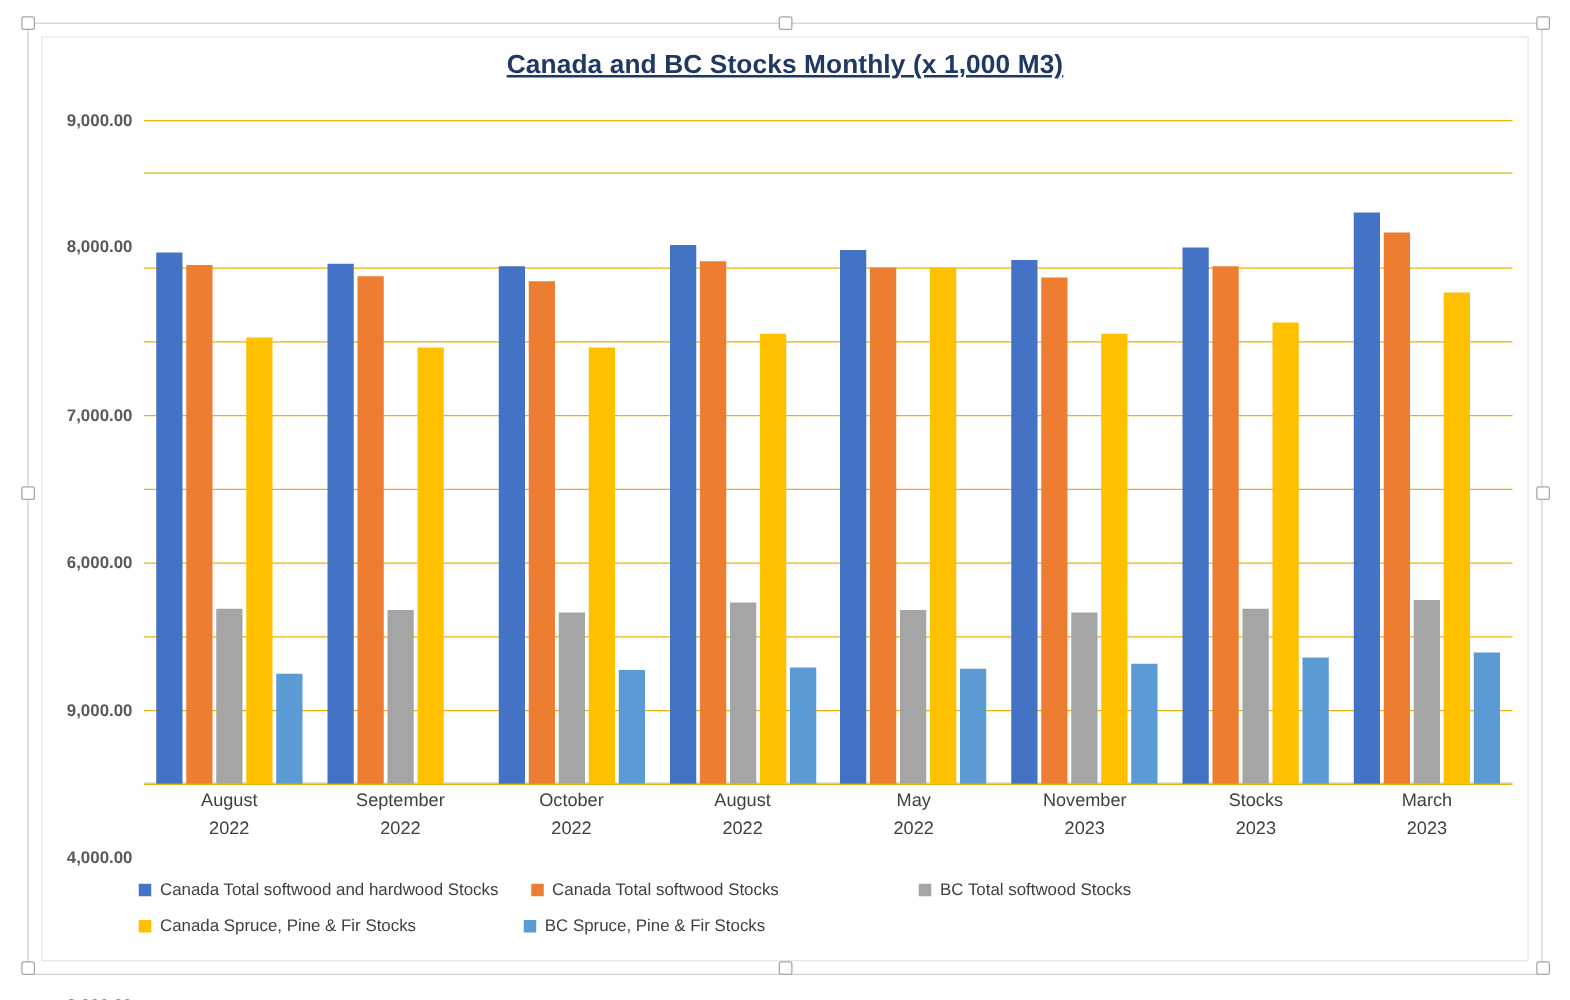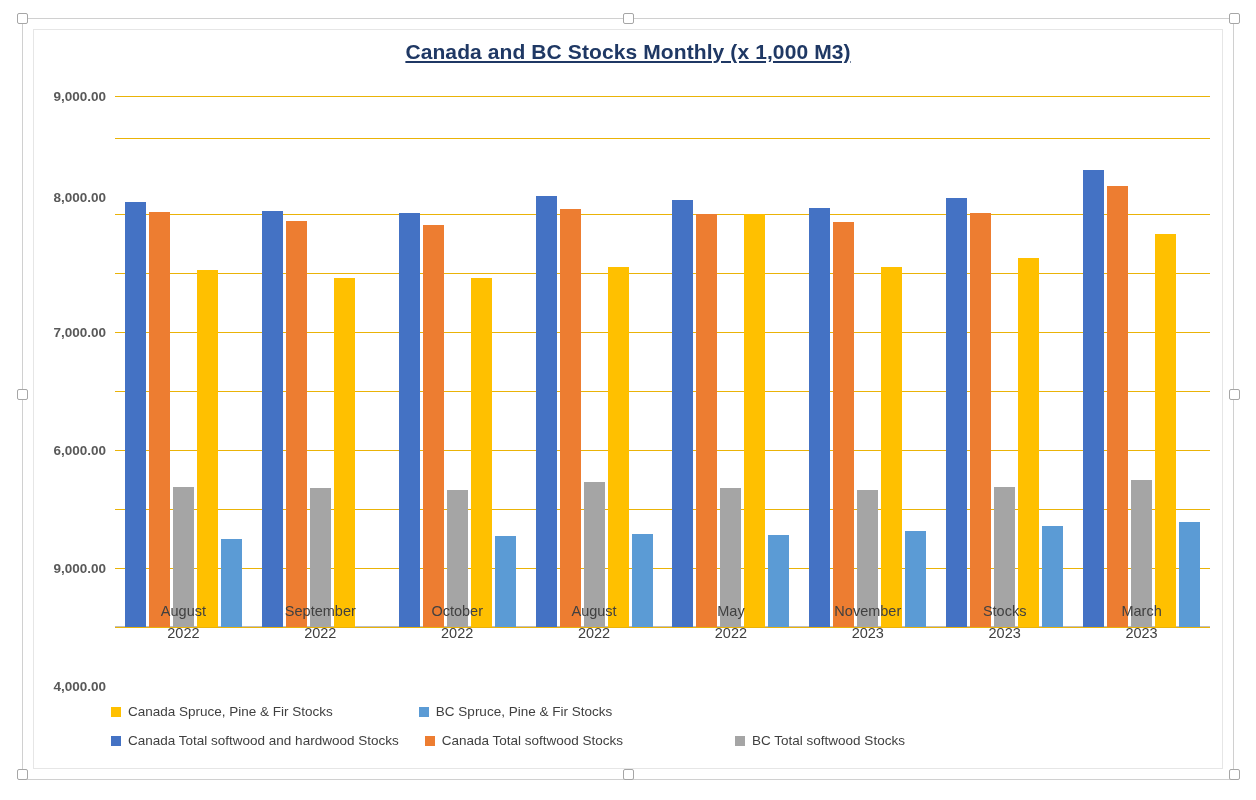--- a/index.html
+++ b/index.html
@@ -127,21 +127,21 @@
     width: 100%;
     justify-content: center;
   }
   .bar {
     width: 21px;
   }
 
   .cat-labels {
     position: absolute;
     left: 115px;
-    top: 600px;
+    top: 630px;
     width: 1095px;
     height: 56px;
     display: flex;
     justify-content: flex-end;
   }
   .cat {
     flex: 1 1 0;
     text-align: center;
     font-size: 14.5px;
     color: #404040;
@@ -333,38 +333,38 @@
         <div>2023</div>
       </div>
       <div class="cat">
         <div>March</div>
         <div>2023</div>
       </div>
     </div>
 
   <div class="legend" id="legend">
       <div class="legend-row">
+        <div class="legend-item li-0">
+          <span class="legend-swatch" style="background: rgb(68, 114, 196);"></span>
+          <span>Canada Total softwood and hardwood Stocks</span>
+        </div>
+        <div class="legend-item li-1">
+          <span class="legend-swatch" style="background: rgb(237, 125, 49);"></span>
+          <span>Canada Total softwood Stocks</span>
+        </div>
+        <div class="legend-item li-2">
+          <span class="legend-swatch" style="background: rgb(165, 165, 165);"></span>
+          <span>BC Total softwood Stocks</span>
+        </div>
+      </div>
+      <div class="legend-row">
         <div class="legend-item li-3">
           <span class="legend-swatch" style="background: rgb(255, 192, 0);"></span>
           <span>Canada Spruce, Pine &amp; Fir Stocks</span>
         </div>
         <div class="legend-item li-4">
           <span class="legend-swatch" style="background: rgb(91, 155, 213);"></span>
           <span>BC Spruce, Pine &amp; Fir Stocks</span>
         </div>
       </div>
-      <div class="legend-row">
-        <div class="legend-item li-0">
-          <span class="legend-swatch" style="background: rgb(68, 114, 196);"></span>
-          <span>Canada Total softwood and hardwood Stocks</span>
-        </div>
-        <div class="legend-item li-1">
-          <span class="legend-swatch" style="background: rgb(237, 125, 49);"></span>
-          <span>Canada Total softwood Stocks</span>
-        </div>
-        <div class="legend-item li-2">
-          <span class="legend-swatch" style="background: rgb(165, 165, 165);"></span>
-          <span>BC Total softwood Stocks</span>
-        </div>
-      </div>
     </div>
 
 </div>
 
 </body></html>

